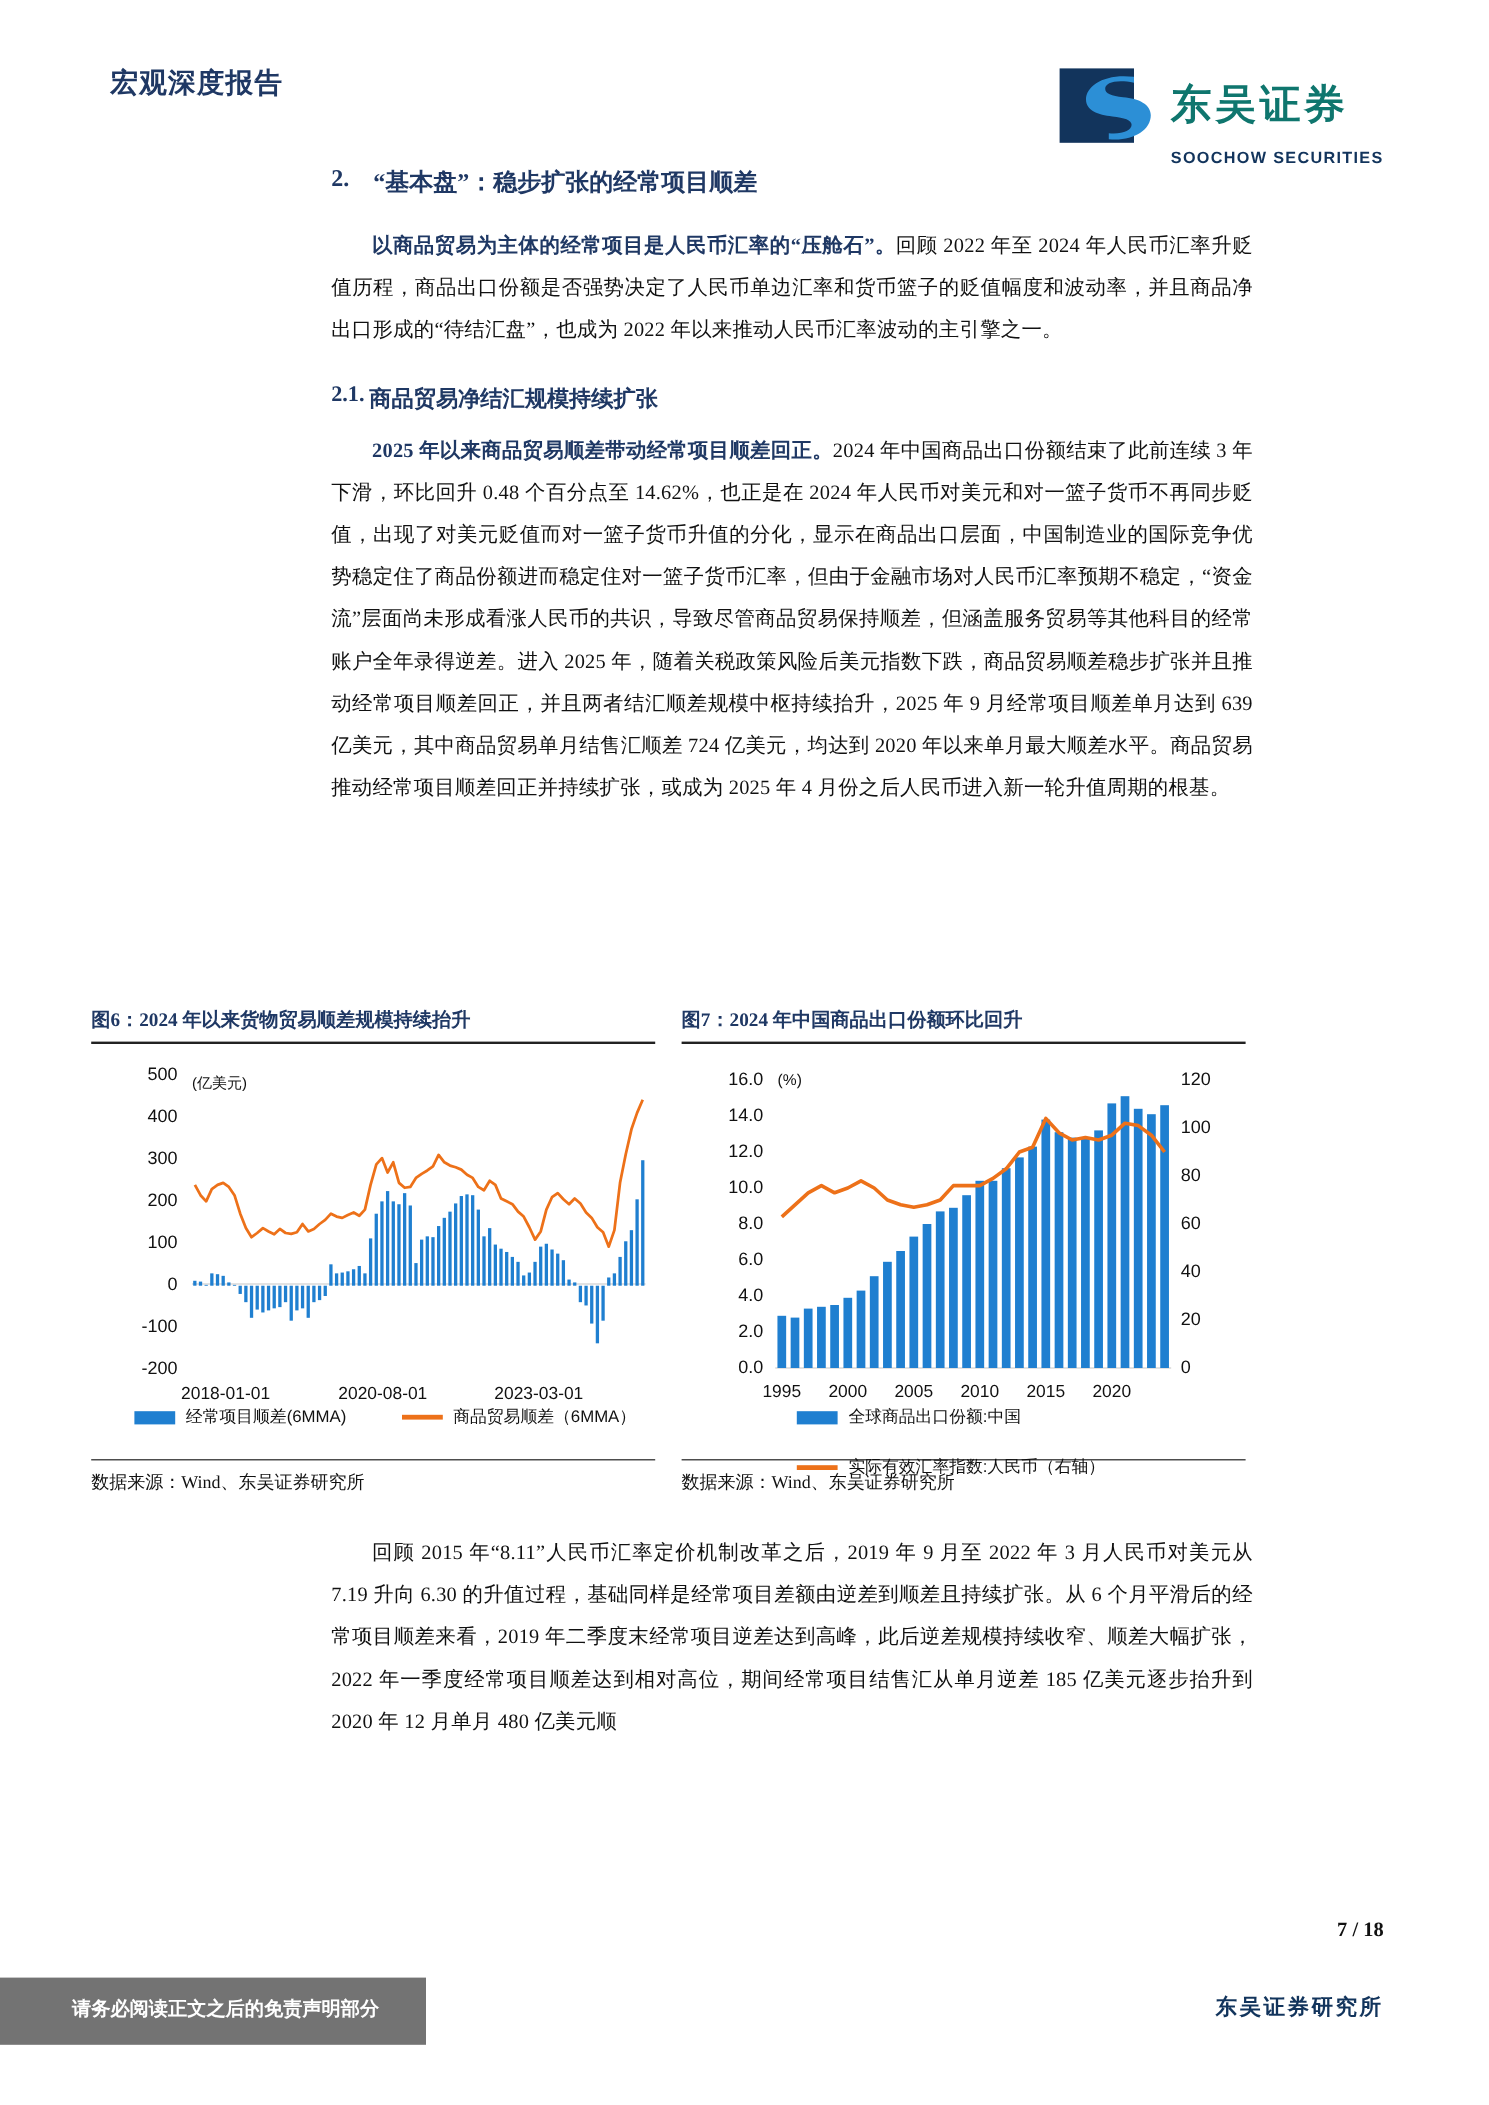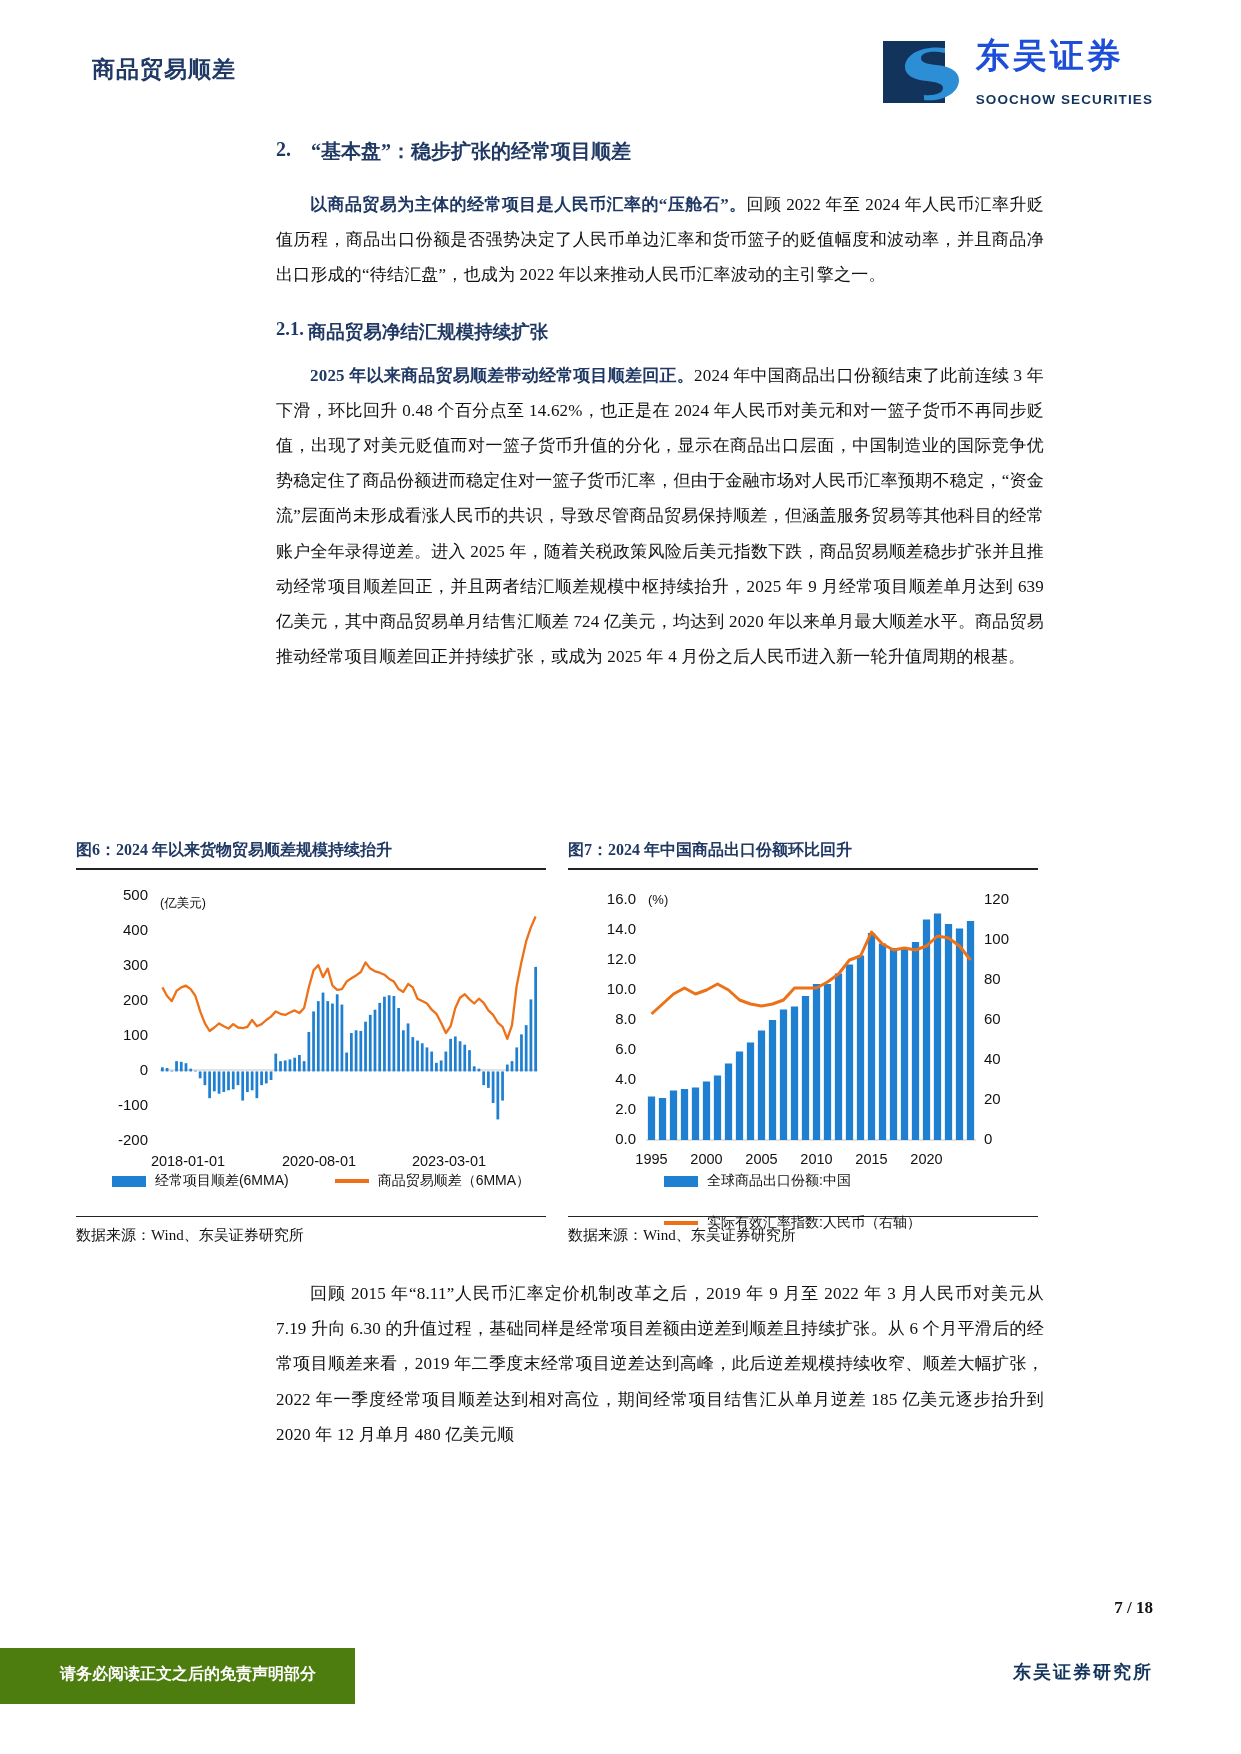--- a/index.html
+++ b/index.html
@@ -13,22 +13,22 @@
   .header{position:absolute;left:0;top:0;width:1241px;height:122px;}
   .hdr-title{
     position:absolute;left:92px;top:54px;font-size:23px;font-weight:bold;
     color:#1f3864;letter-spacing:1px;font-family:"Liberation Serif",serif;
   }
   .logo{position:absolute;right:88px;top:38px;display:flex;align-items:center;gap:11px;}
   .logo-mark{position:relative;width:82px;height:62px;}
   .logo-sq{position:absolute;left:0;top:0;width:62px;height:62px;background:#12345c;}
   .logo-s{position:absolute;left:8px;top:2px;width:74px;height:58px;}
   .logo-text{display:flex;flex-direction:column;justify-content:center;}
-  .logo-cn{font-size:34px;font-weight:bold;color:#1d4ed8;letter-spacing:3px;line-height:1.05;
-           font-family:"Liberation Serif",serif;}
+  .logo-cn{font-size:34px;font-weight:bold;color:#0f766e;letter-spacing:3px;line-height:1.05;
+           font-family:"Liberation Serif",serif;margin-top:32px;}
   .logo-en{font-size:13.5px;font-weight:bold;color:#12345c;letter-spacing:1.1px;margin-top:18px;
            font-family:"Liberation Sans",sans-serif;}
 
   
   .content{position:absolute;left:276px;top:138px;width:768px;}
   h2.sec{
     font-size:20px;font-weight:bold;color:#1f3864;margin:0 0 22px 0;
     display:flex;gap:20px;font-family:"Liberation Serif",serif;
   }
   h3.sub{
@@ -59,33 +59,33 @@
   .legend{display:flex;justify-content:center;gap:26px;align-items:center;margin-top:2px;}
   .legend.col{flex-direction:column;align-items:flex-start;gap:24px;padding-left:76px;}
   .lg-item{display:flex;align-items:center;gap:9px;font-size:14px;
            font-family:"Liberation Sans",sans-serif;color:#111;white-space:nowrap;margin-left:20px;}
   .sw-bar{width:34px;height:11px;background:#1f7fd0;}
   .sw-line{width:34px;height:4px;background:#ED7119;}
 
   
   .pagenum{position:absolute;right:88px;top:1598px;font-size:17px;font-weight:bold;color:#111;
            font-family:"Liberation Serif",serif;}
-  .foot-bar{position:absolute;left:0;top:1648px;width:355px;height:56px;background:#4d7c0f;}
+  .foot-bar{position:absolute;left:0;top:1648px;width:355px;height:56px;background:#737373;}
   .foot-bar span{display:block;padding:16px 0 0 60px;color:#fff;font-size:16px;font-weight:bold;
                  font-family:"Liberation Serif",serif;}
   .foot-right{position:absolute;right:88px;top:1660px;font-size:18px;font-weight:bold;color:#12345c;
               letter-spacing:2px;font-family:"Liberation Serif",serif;}
 </style>
 </head>
 <body>
 
 <div class="page">
 
   <div class="header">
-    <div class="hdr-title">商品贸易顺差</div>
+    <div class="hdr-title">宏观深度报告</div>
     <div class="logo">
       <div class="logo-mark">
         <div class="logo-sq"></div>
         <svg class="logo-s" viewBox="0 0 74 58">
           <path d="M54 5 C30 2 14 12 14 24 C14 33 24 37 36 38 C46 39 52 41 52 45 C52 50 44 53 33 52 L33 57 C52 59 68 50 68 37 C68 28 58 23 45 22 C35 21 30 19 30 15 C30 10 39 7 54 10 Z" fill="#2c8fd6"></path>
         </svg>
       </div>
       <div class="logo-text">
         <div class="logo-cn">东吴证券</div>
         <div class="logo-en">SOOCHOW SECURITIES</div>

